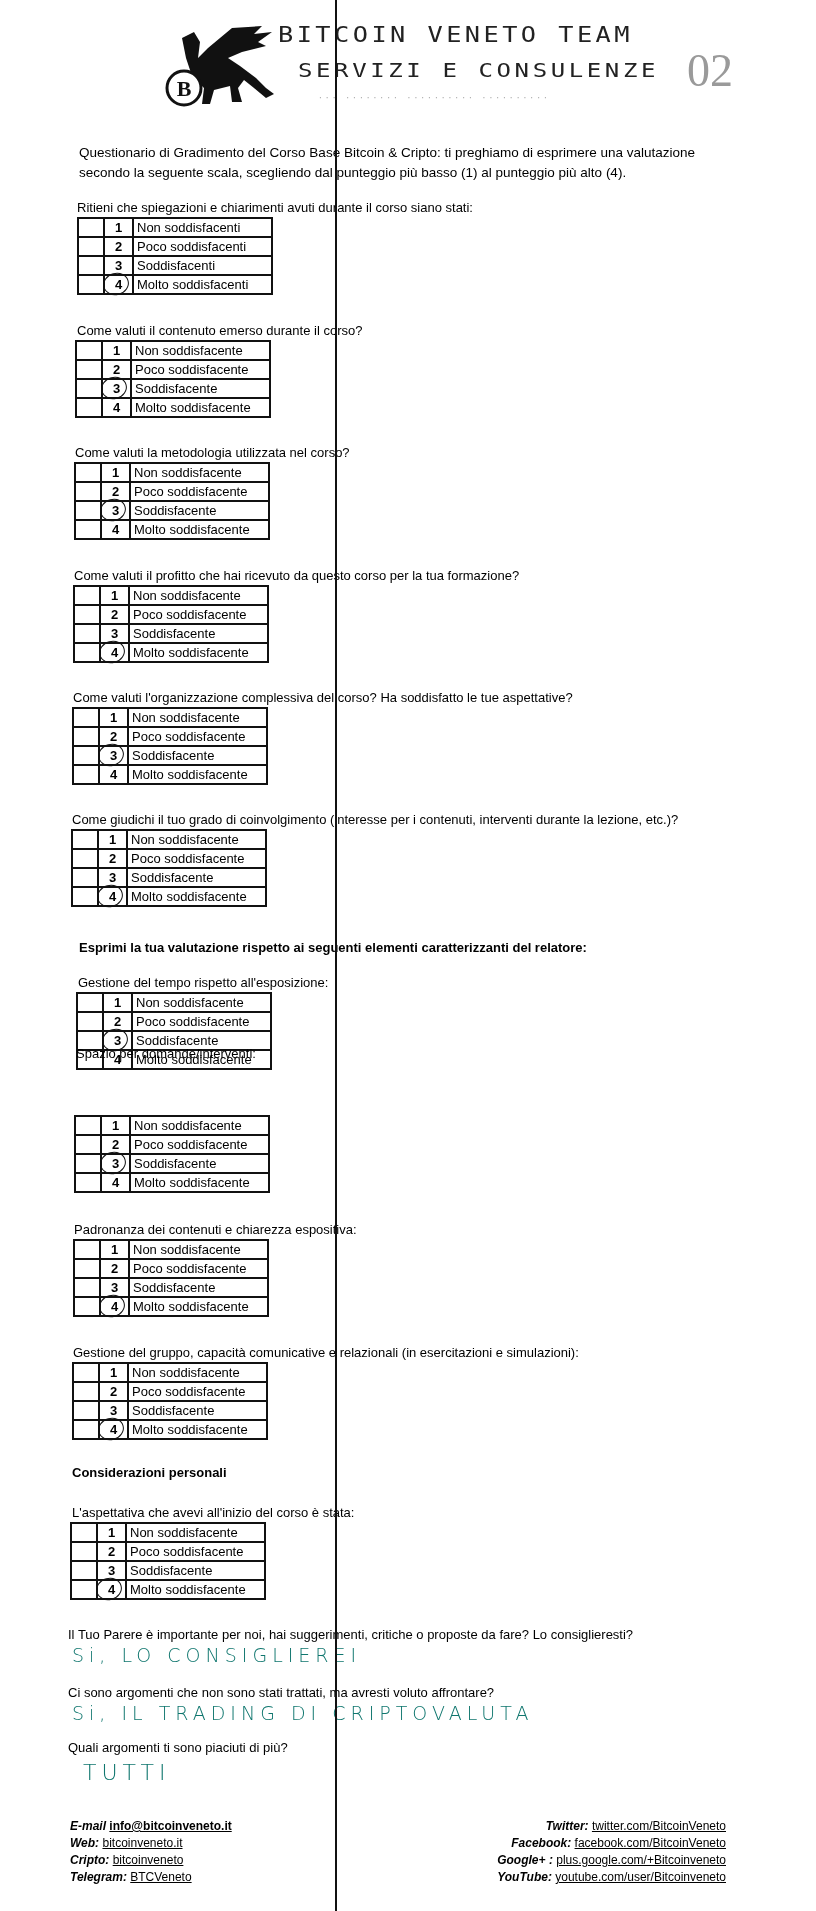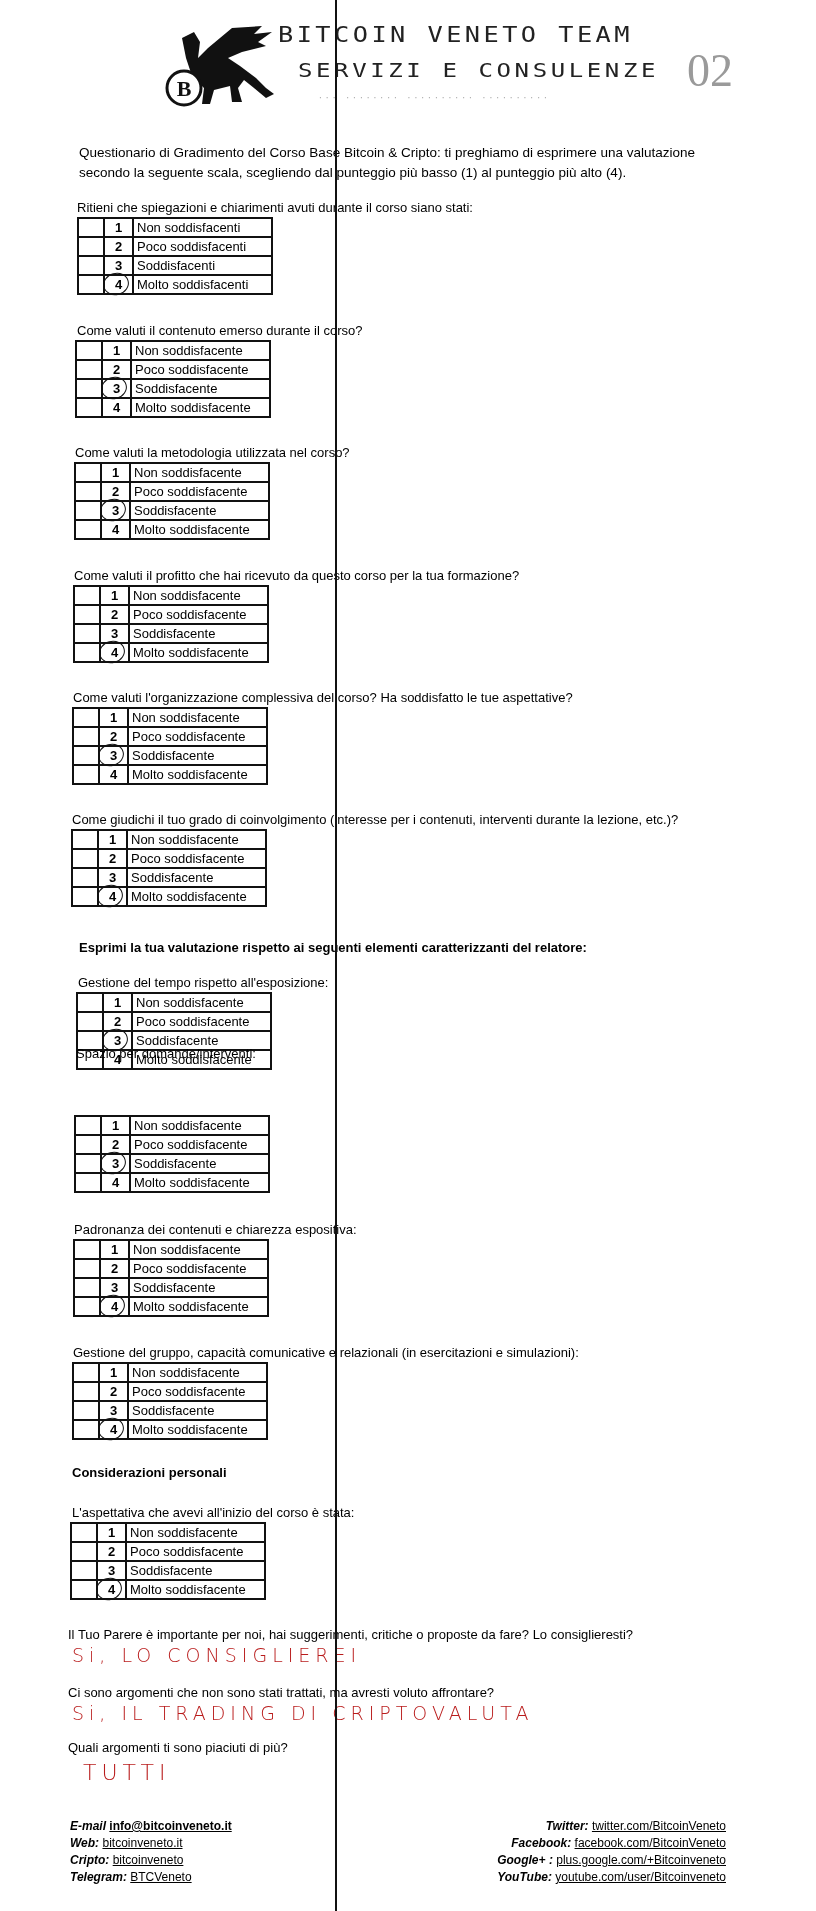--- a/index.html
+++ b/index.html
@@ -25,21 +25,21 @@
 
   table.scale { position:absolute; border-collapse:collapse; font-size:13px; }
   table.scale td { border:2px solid #111; height:17px; padding:0 3px; line-height:17px; }
   table.scale td.blank { width:18px; }
   table.scale td.num { width:21px; text-align:center; font-weight:bold; position:relative; }
   table.scale td.lbl { width:131px; white-space:nowrap; }
   .circled::after { content:""; position:absolute; left:-2px; top:-3px; width:24px; height:20px;
                     border:1.5px solid #111; border-radius:50%; transform:rotate(-15deg); }
 
   .hand { position:absolute; font-family:"DejaVu Sans", sans-serif; font-size:19px; letter-spacing:5px;
-          color:#b91c1c; white-space:nowrap; font-weight:300;text-align:center; }
+          color:#0f766e; white-space:nowrap; font-weight:300;text-align:center; }
 
   .footer-left { position:absolute; left:70px; top:1818px; font-size:12px; line-height:17px; }
   .footer-right { position:absolute; right:90px; top:1818px; font-size:12px; line-height:17px; text-align:right; }
   .footer-left b, .footer-right b { font-weight:bold;font-style:italic; }
   .link { text-decoration:underline; }
 </style>
 </head>
 <body>
 
 <div class="page">

